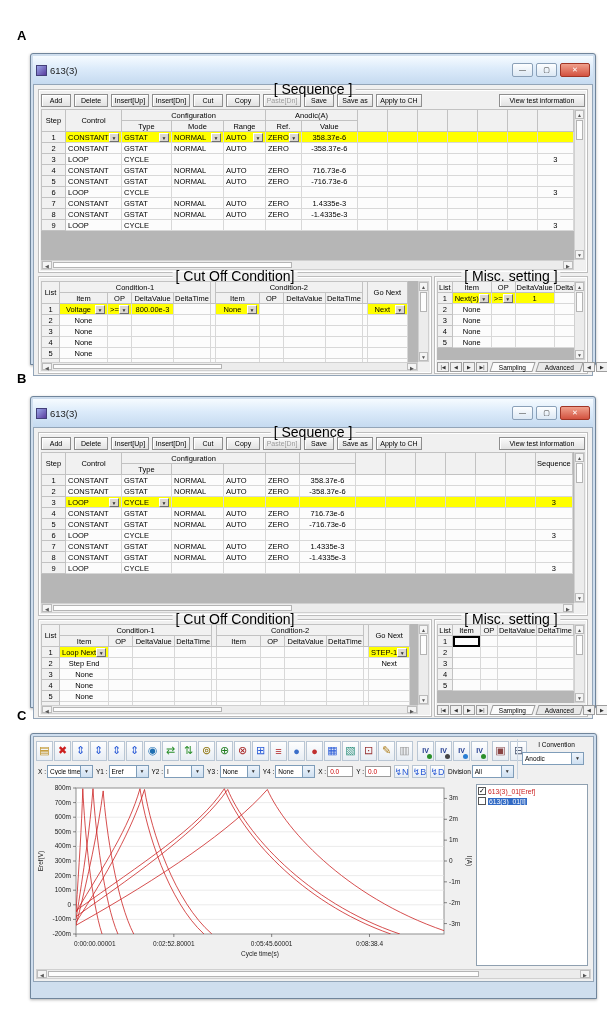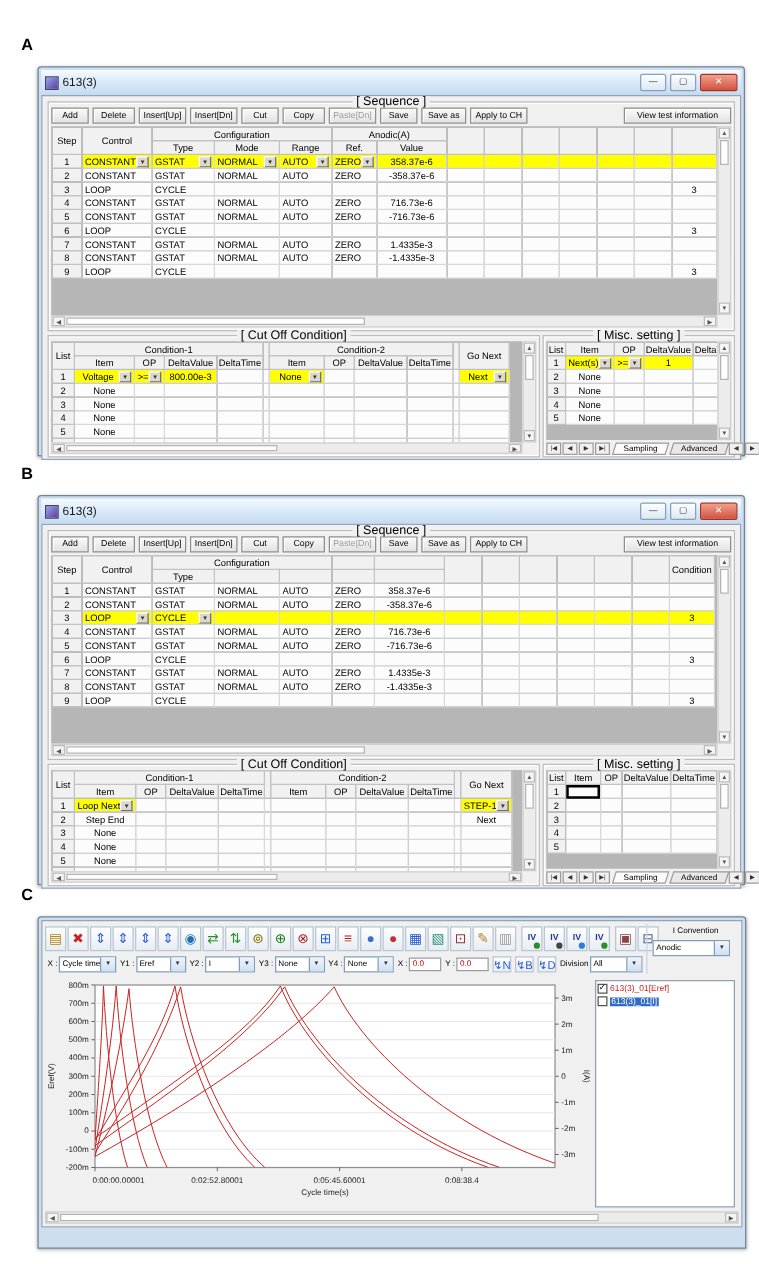--- a/index.html
+++ b/index.html
@@ -1,28 +1,28 @@
 <!DOCTYPE html>
 <html><head>
 <meta charset="utf-8">
 <style>
 html,body{margin:0;padding:0}
 body{width:607px;height:1011px;background:#fff;font-family:"Liberation Sans",sans-serif;position:relative;overflow:hidden;color:#000}
 .plabel{position:absolute;left:17px;font-size:13px;font-weight:bold}
 .win{position:absolute;left:30px;width:566px;background:#cfdeee;border:1px solid #70859b;border-radius:3px 3px 0 0;box-shadow:0 1px 3px rgba(0,0,0,.3);padding:2px;box-sizing:border-box}
-.tbar{height:20px;display:flex;align-items:center;gap:3px;padding:0 3px;background:linear-gradient(#f6fbff,#dcebfa 45%,#c5daf0)}
+.tbar{height:28px;display:flex;align-items:center;gap:3px;padding:0 3px;background:linear-gradient(#f6fbff,#dcebfa 45%,#c5daf0)}
 .wicon{width:9px;height:9px;border:1px solid #44407a;background:linear-gradient(135deg,#9aa7e8,#5a3c9e);flex:none}
 .wicon.graph{background:linear-gradient(135deg,#4aa3e0 45%,#d44444 55%);border-color:#555}
 .wtitle{font-size:9.5px;color:#1a1a1a;white-space:nowrap;overflow:hidden}
 .tsp{flex:1}
 .wb{width:19px;height:12px;border:1px solid #8aa0b8;border-radius:2px;background:linear-gradient(#fdfeff,#dce8f4);font-size:7px;line-height:11px;text-align:center;color:#333;flex:none}
 .wb.close{background:linear-gradient(#f0a08c,#d35240);border-color:#a03526;color:#fff;width:28px}
 .winbody{position:relative;background:#f0f0f0;border:1px solid #93a5b8}
 .grp{position:absolute;border:1px solid #bdbdbd;box-shadow:inset 0 0 0 1px #fff}
-.grplbl{position:absolute;top:-5px;left:50%;transform:translateX(-50%);background:#f0f0f0;padding:0 3px;font-size:10px;line-height:9px;white-space:nowrap;z-index:3}
+.grplbl{position:absolute;top:-5px;left:50%;transform:translateX(-50%);background:#f0f0f0;padding:0 3px;font-size:14px;line-height:9px;white-space:nowrap;z-index:3}
 .btnrow{position:absolute;left:2px;right:2px;top:4px;height:13px;display:flex;gap:3px;align-items:center}
 .btn{height:13px;box-sizing:border-box;font-size:7px;background:linear-gradient(#fafafa,#e2e2e2);border:1px solid #8e8e8e;box-shadow:inset 1px 1px 0 #fff;text-align:center;line-height:11px;white-space:nowrap;overflow:hidden;flex:none}
 .btn.disabled{color:#9b9b9b}
 .seqarea{position:absolute;left:2px;right:2px;top:19px;bottom:2px}
 .tblclip{position:absolute;left:0;top:0;right:11px;bottom:10px;overflow:hidden;background:#b6b6b6}
 table.grid{border-collapse:collapse;table-layout:fixed}
 .grid th{background:#f1f1f1;border:1px solid #c2c2c2;font-weight:normal;font-size:7.5px;height:10px;padding:0 1px;overflow:hidden;white-space:nowrap}
 .grid td{background:#fcfcfc;border:1px solid #d8d8d8;font-size:7.5px;height:11px;padding:0 2px;overflow:hidden;white-space:nowrap;box-sizing:border-box}
 .grid td.rh{background:#f1f1f1;border-color:#c2c2c2;text-align:center;padding:0}
 .grid td.hl{background:#ffff00}
@@ -631,21 +631,21 @@
                   <th rowspan="2">Control</th>
                   <th colspan="3">Configuration</th>
                   <th></th>
                   <th></th>
                   <th rowspan="2"></th>
                   <th rowspan="2"></th>
                   <th rowspan="2"></th>
                   <th rowspan="2"></th>
                   <th rowspan="2"></th>
                   <th rowspan="2"></th>
-                  <th rowspan="2">Condition</th>
+                  <th rowspan="2">Sequence</th>
                 </tr>
                 <tr>
                   <th>Type</th>
                   <th></th>
                   <th></th>
                   <th></th>
                   <th></th>
                 </tr>
               </thead>
               <tbody>

